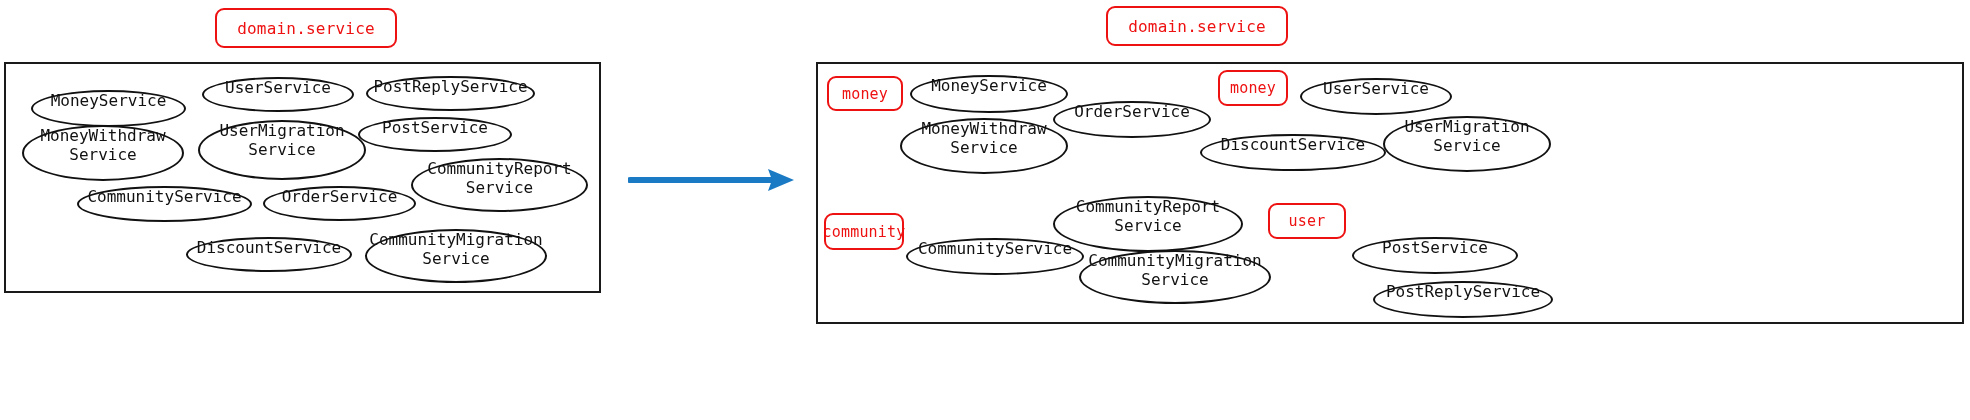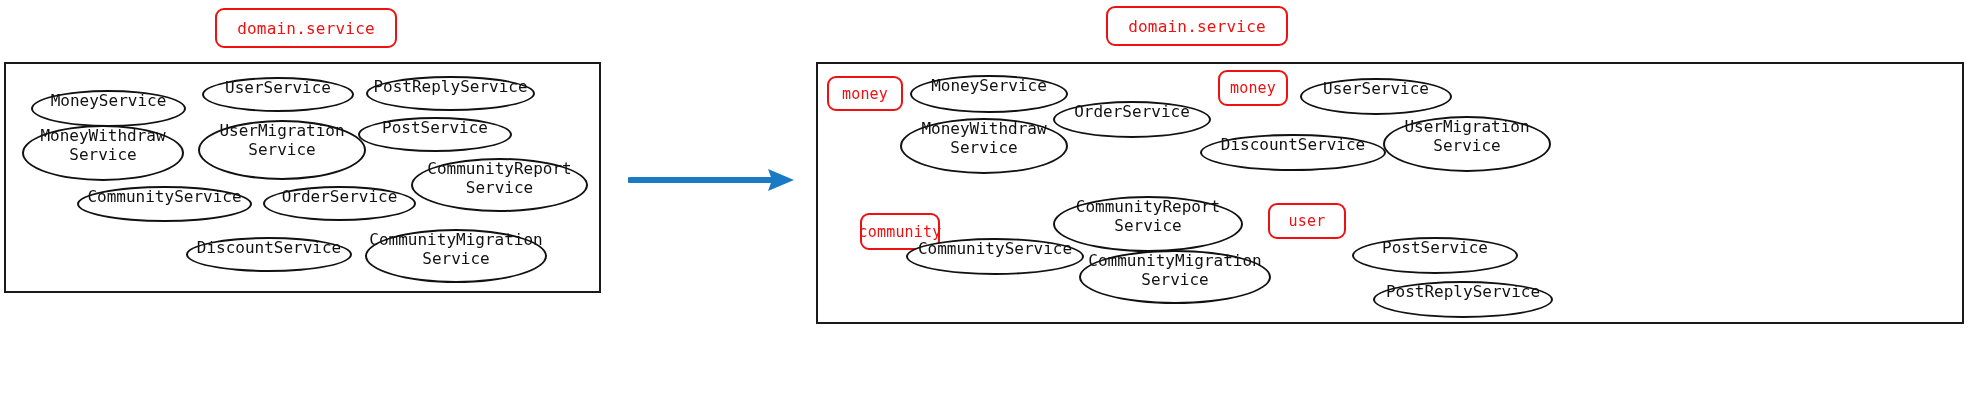--- a/index.html
+++ b/index.html
@@ -142,21 +142,21 @@
   <div class="panel" style="left:816px; top:62px; width:1148px; height:262px;"></div>
 
   <div class="tag group-tag" style="left:827px; top:76px; width:76px; height:35px;">
     <span>money</span>
   </div>
 
   <div class="tag group-tag" style="left:1218px; top:70px; width:70px; height:36px;">
     <span>money</span>
   </div>
 
-  <div class="tag group-tag" style="left:824px; top:213px; width:80px; height:37px;margin-left:36px;">
+  <div class="tag group-tag" style="left:824px; top:213px; width:80px; height:37px;">
     <span>community</span>
   </div>
 
   <div class="tag group-tag" style="left:1268px; top:203px; width:78px; height:36px;">
     <span>user</span>
   </div>
 
   <div class="node" style="left:910px; top:75px; width:158px; height:38px;">
     <span class="node-label">MoneyService</span>
   </div>

